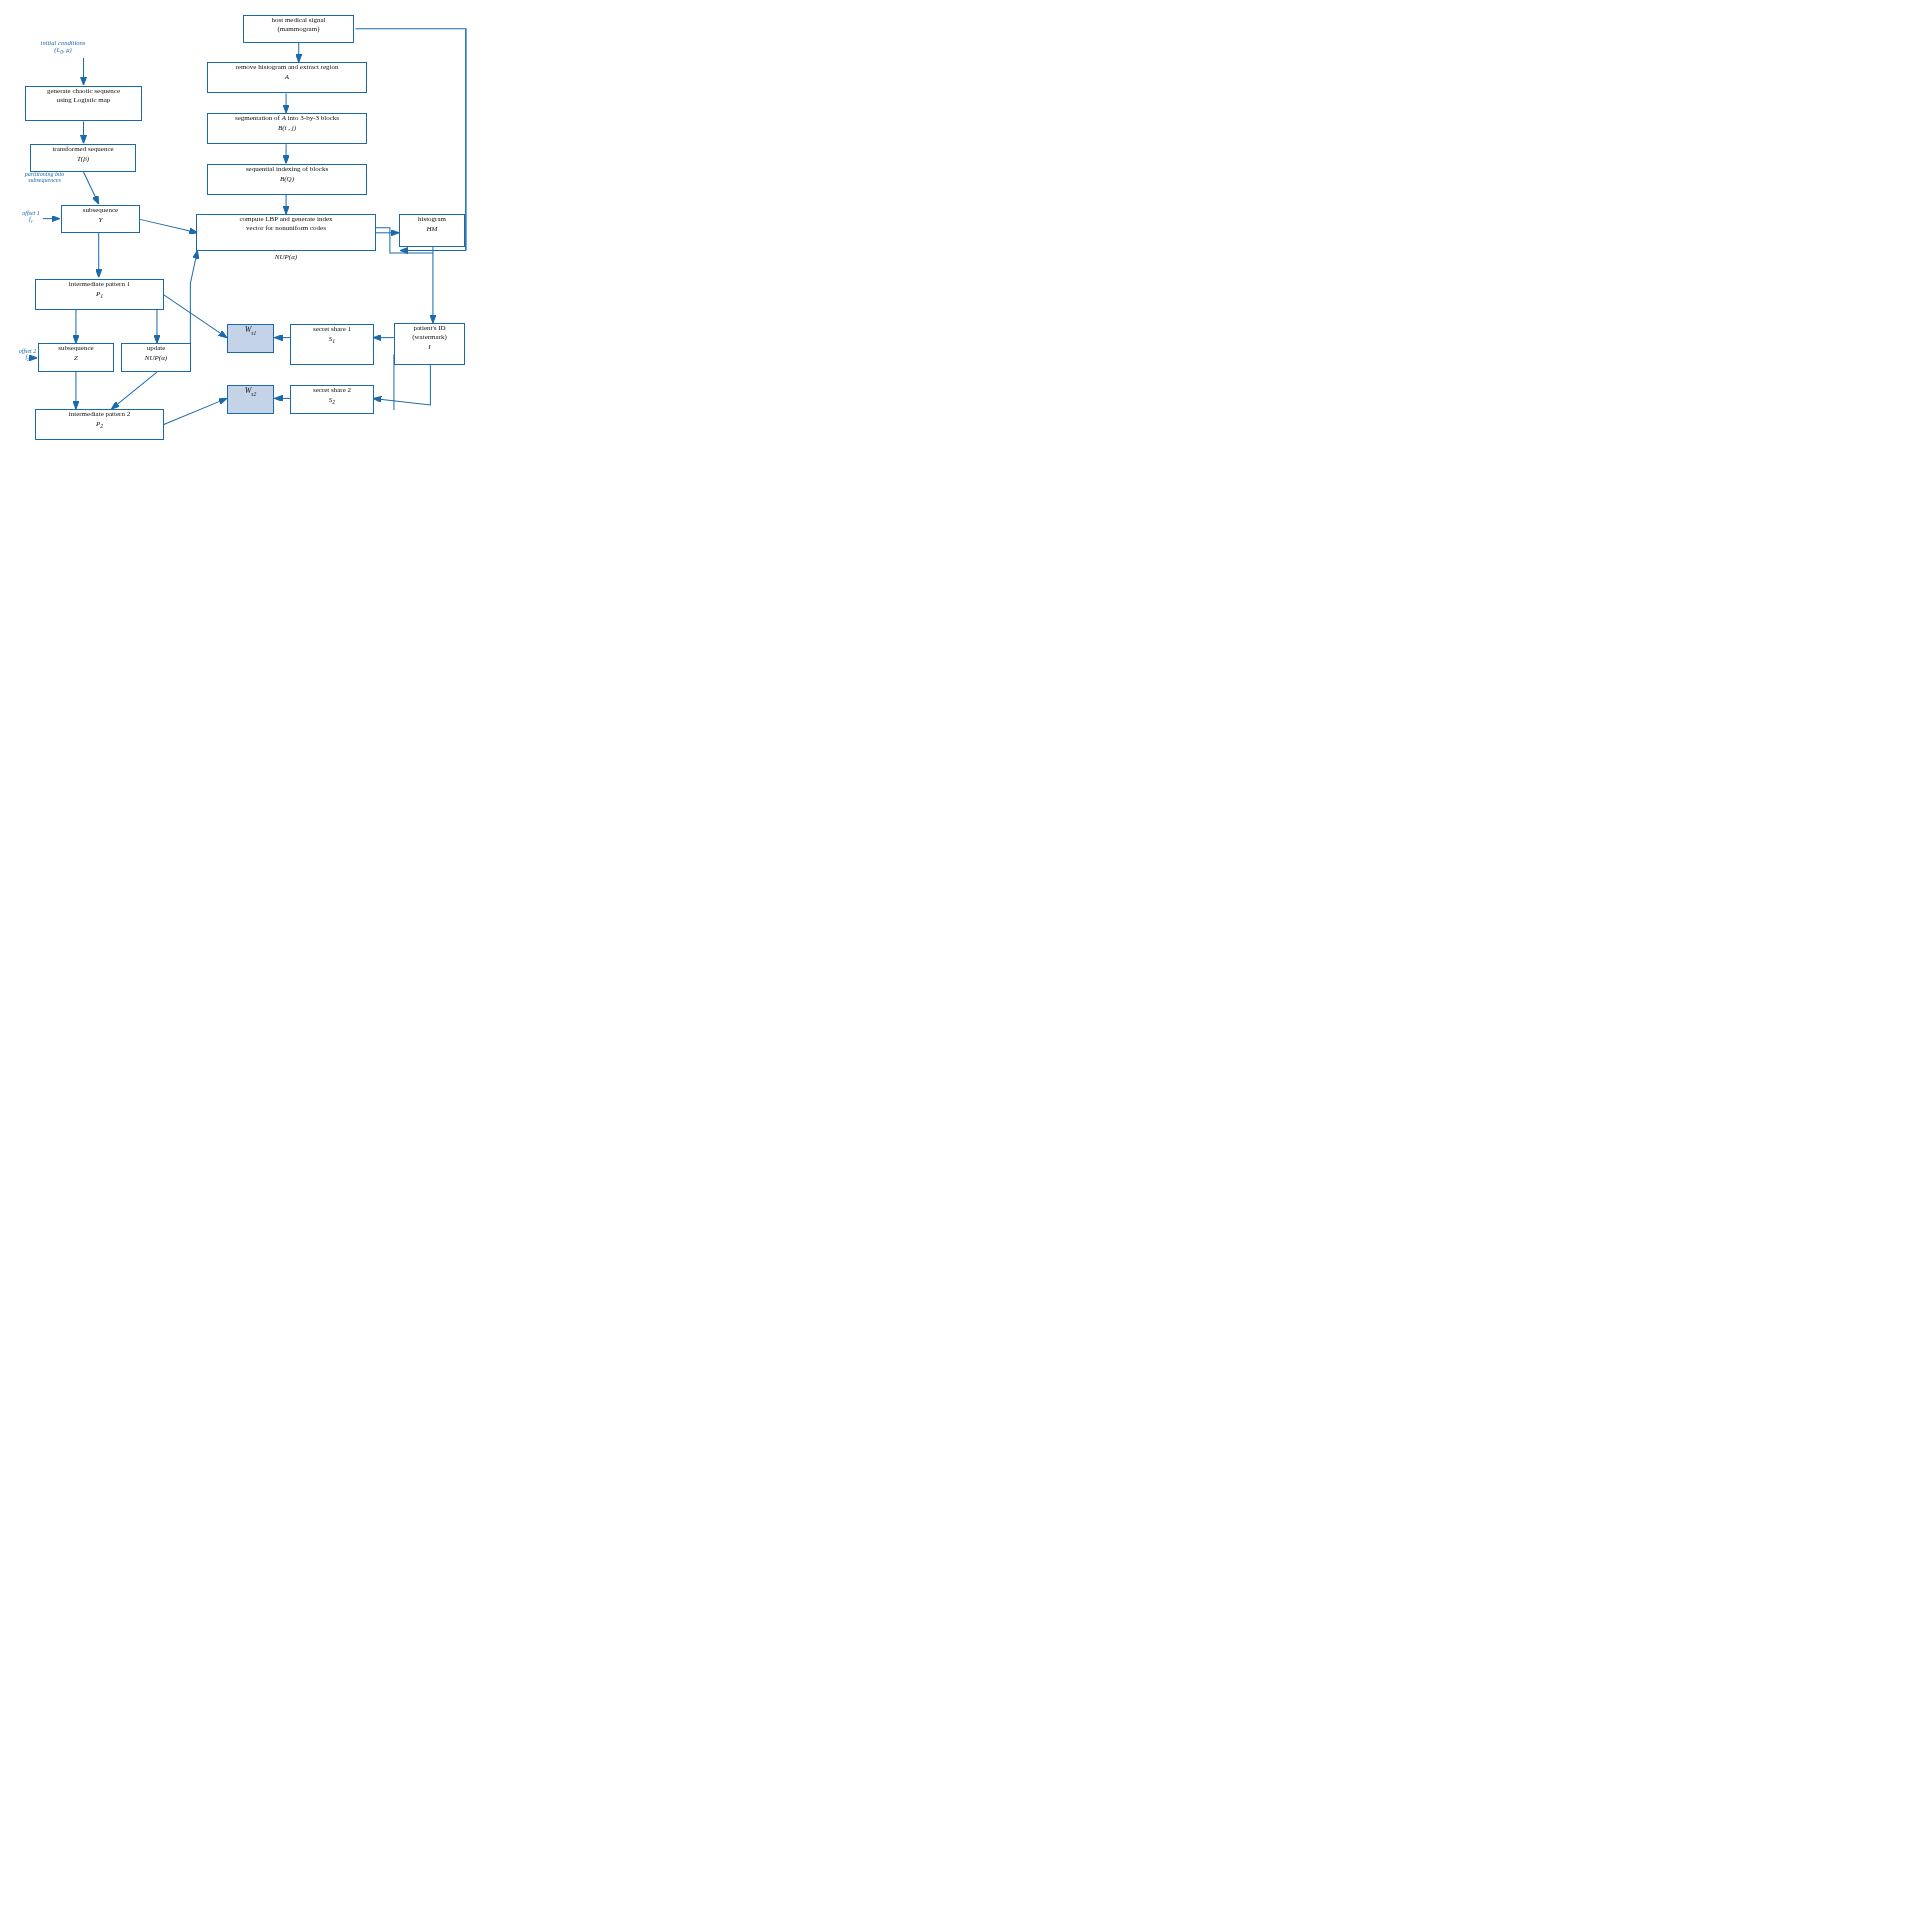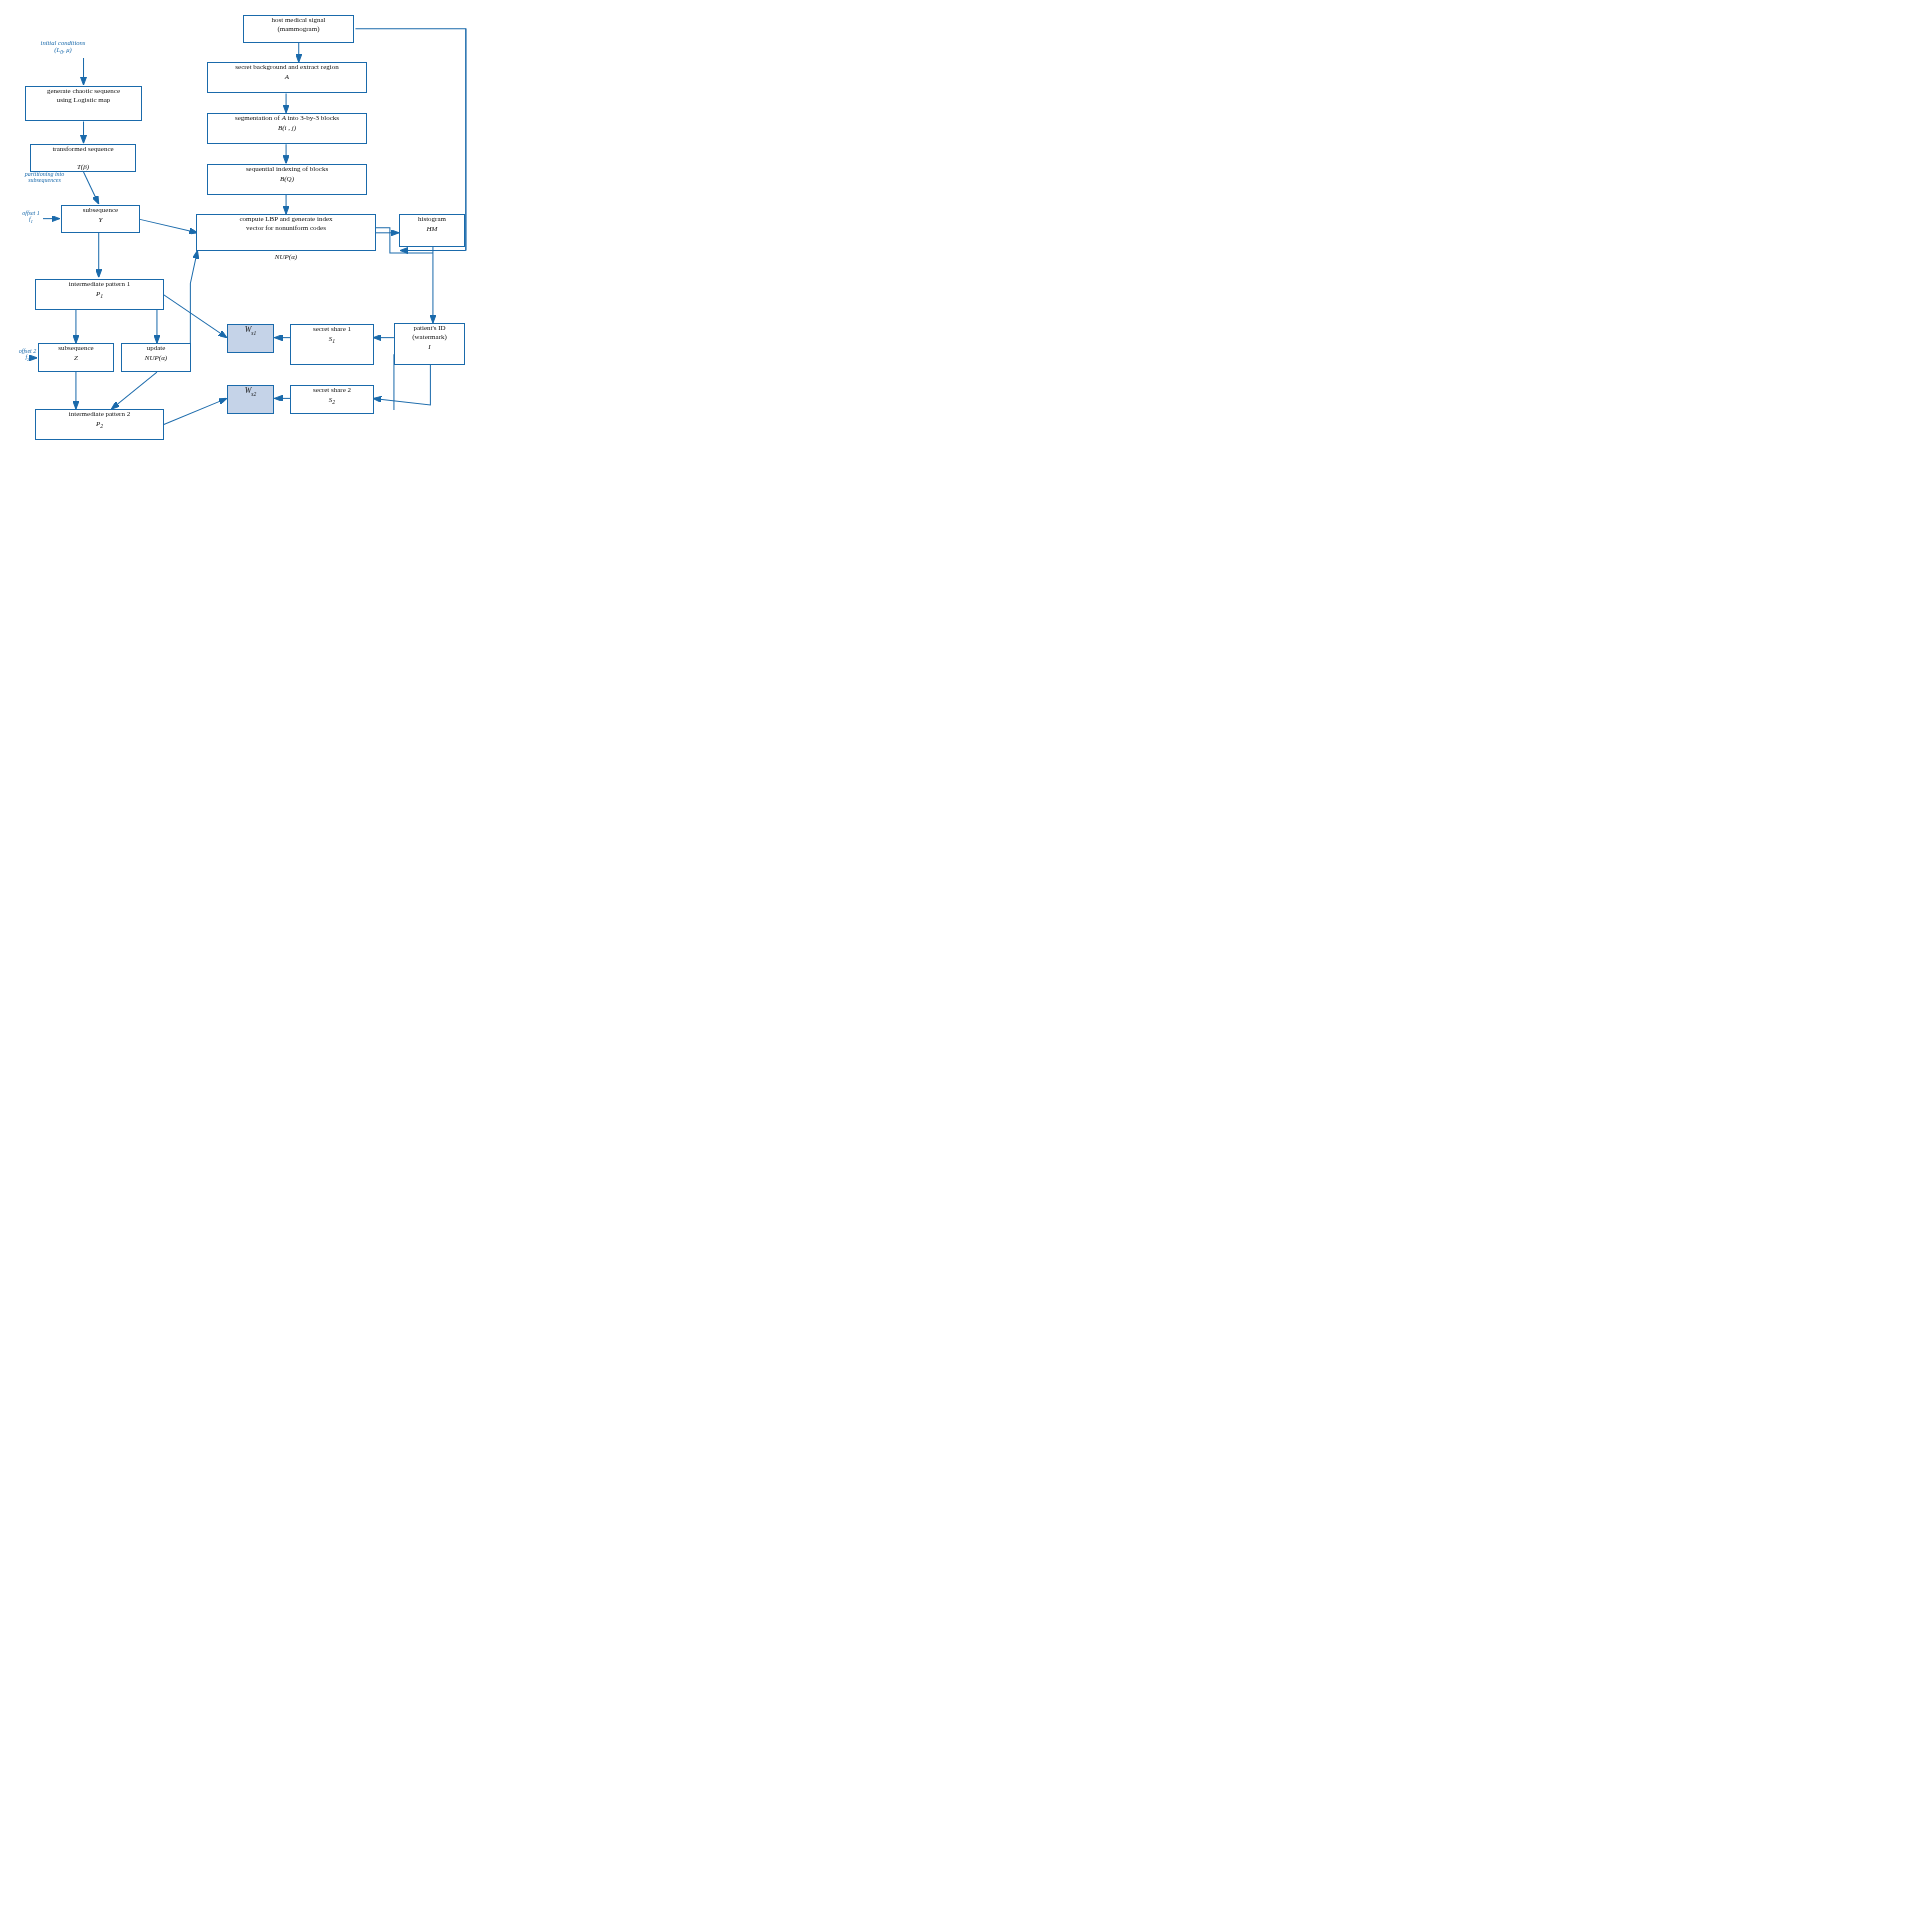--- a/index.html
+++ b/index.html
@@ -139,21 +139,21 @@
 
   <div class="blue-label" style="left:15px; top:29px; width:76px;">
     <span>initial conditions</span><br>
     <span style="font-style:italic;">(L<sub>0</sub>, μ)</span>
   </div>
 
   <div class="box white-bg" style="left:15px; top:76px; width:117px; height:35px;">
     <span>generate chaotic sequence<br>using Logistic map</span>
   </div>
 
-  <div class="box white-bg" style="left:20px; top:134px; width:106px; height:28px;gap:8px;">
+  <div class="box white-bg" style="left:20px; top:134px; width:106px; height:28px;">
     <span>transformed sequence</span>
     <span class="sub-label"><i>T</i>(<i>β</i>)</span>
   </div>
 
   <div class="blue-label" style="left:4px; top:161px; width:61px; font-size:6px;">
     partitioning into<br>subsequences
   </div>
 
   <div class="blue-label" style="left:6px; top:200px; width:30px; font-size:6px;">
     offset 1<br><i>f</i><sub>1</sub>
@@ -162,21 +162,21 @@
   <div class="box white-bg" style="left:51px; top:195px; width:79px; height:28px;">
     <span>subsequence</span>
     <span class="sub-label"><i>Y</i></span>
   </div>
 
   <div class="box white-bg" style="left:233px; top:5px; width:111px; height:28px;">
     <span>host medical signal<br>(mammogram)</span>
   </div>
 
   <div class="box white-bg" style="left:197px; top:52px; width:160px; height:31px;">
-    <span>secret background and extract region</span>
+    <span>remove histogram and extract region</span>
     <span class="sub-label"><i>A</i></span>
   </div>
 
   <div class="box white-bg" style="left:197px; top:103px; width:160px; height:31px;">
     <span>segmentation of <i>A</i> into 3-by-3 blocks</span>
     <span class="sub-label"><i>B</i>(<i>i</i> , <i>j</i>)</span>
   </div>
 
   <div class="box white-bg" style="left:197px; top:154px; width:160px; height:31px;">
     <span>sequential indexing of blocks</span>

